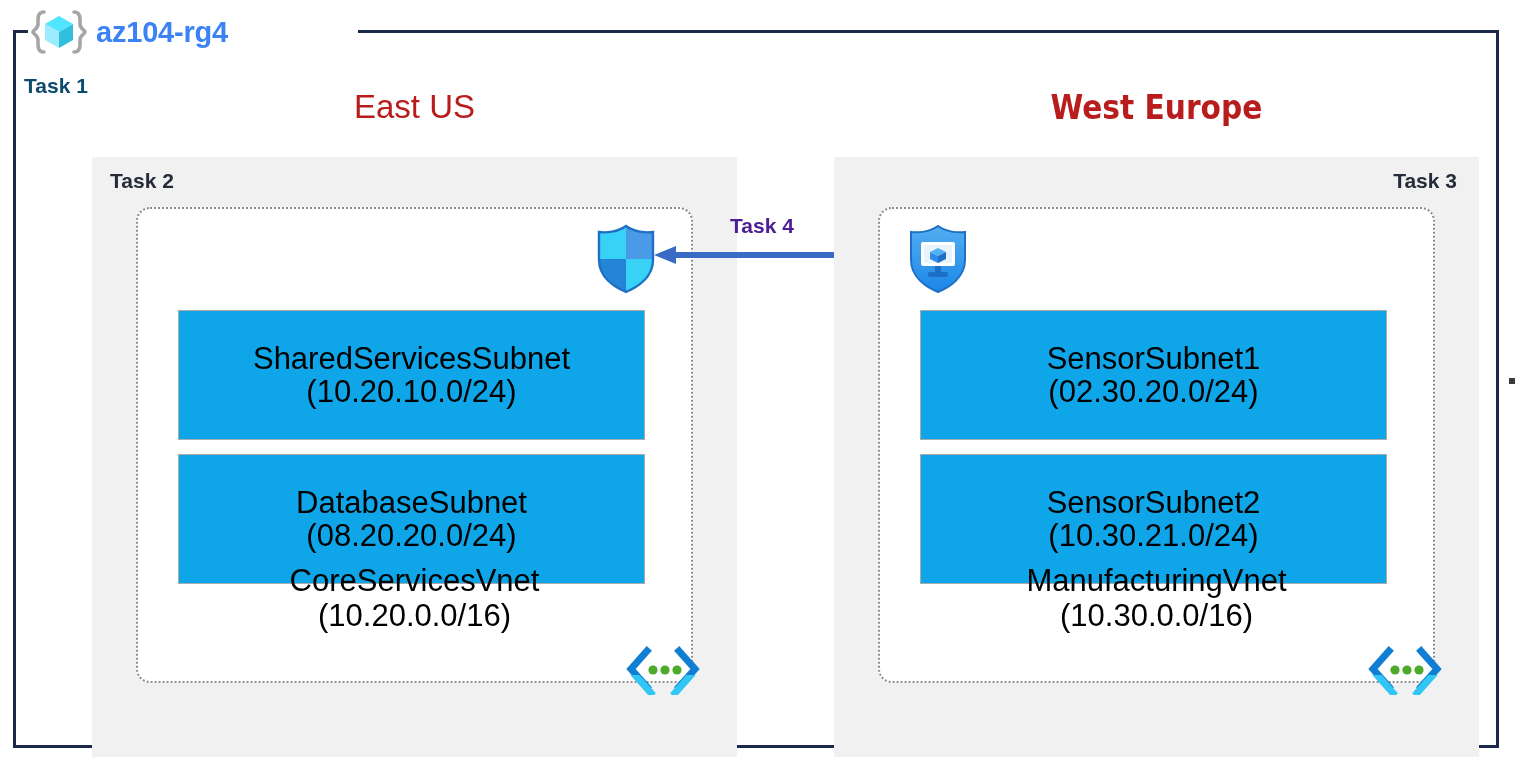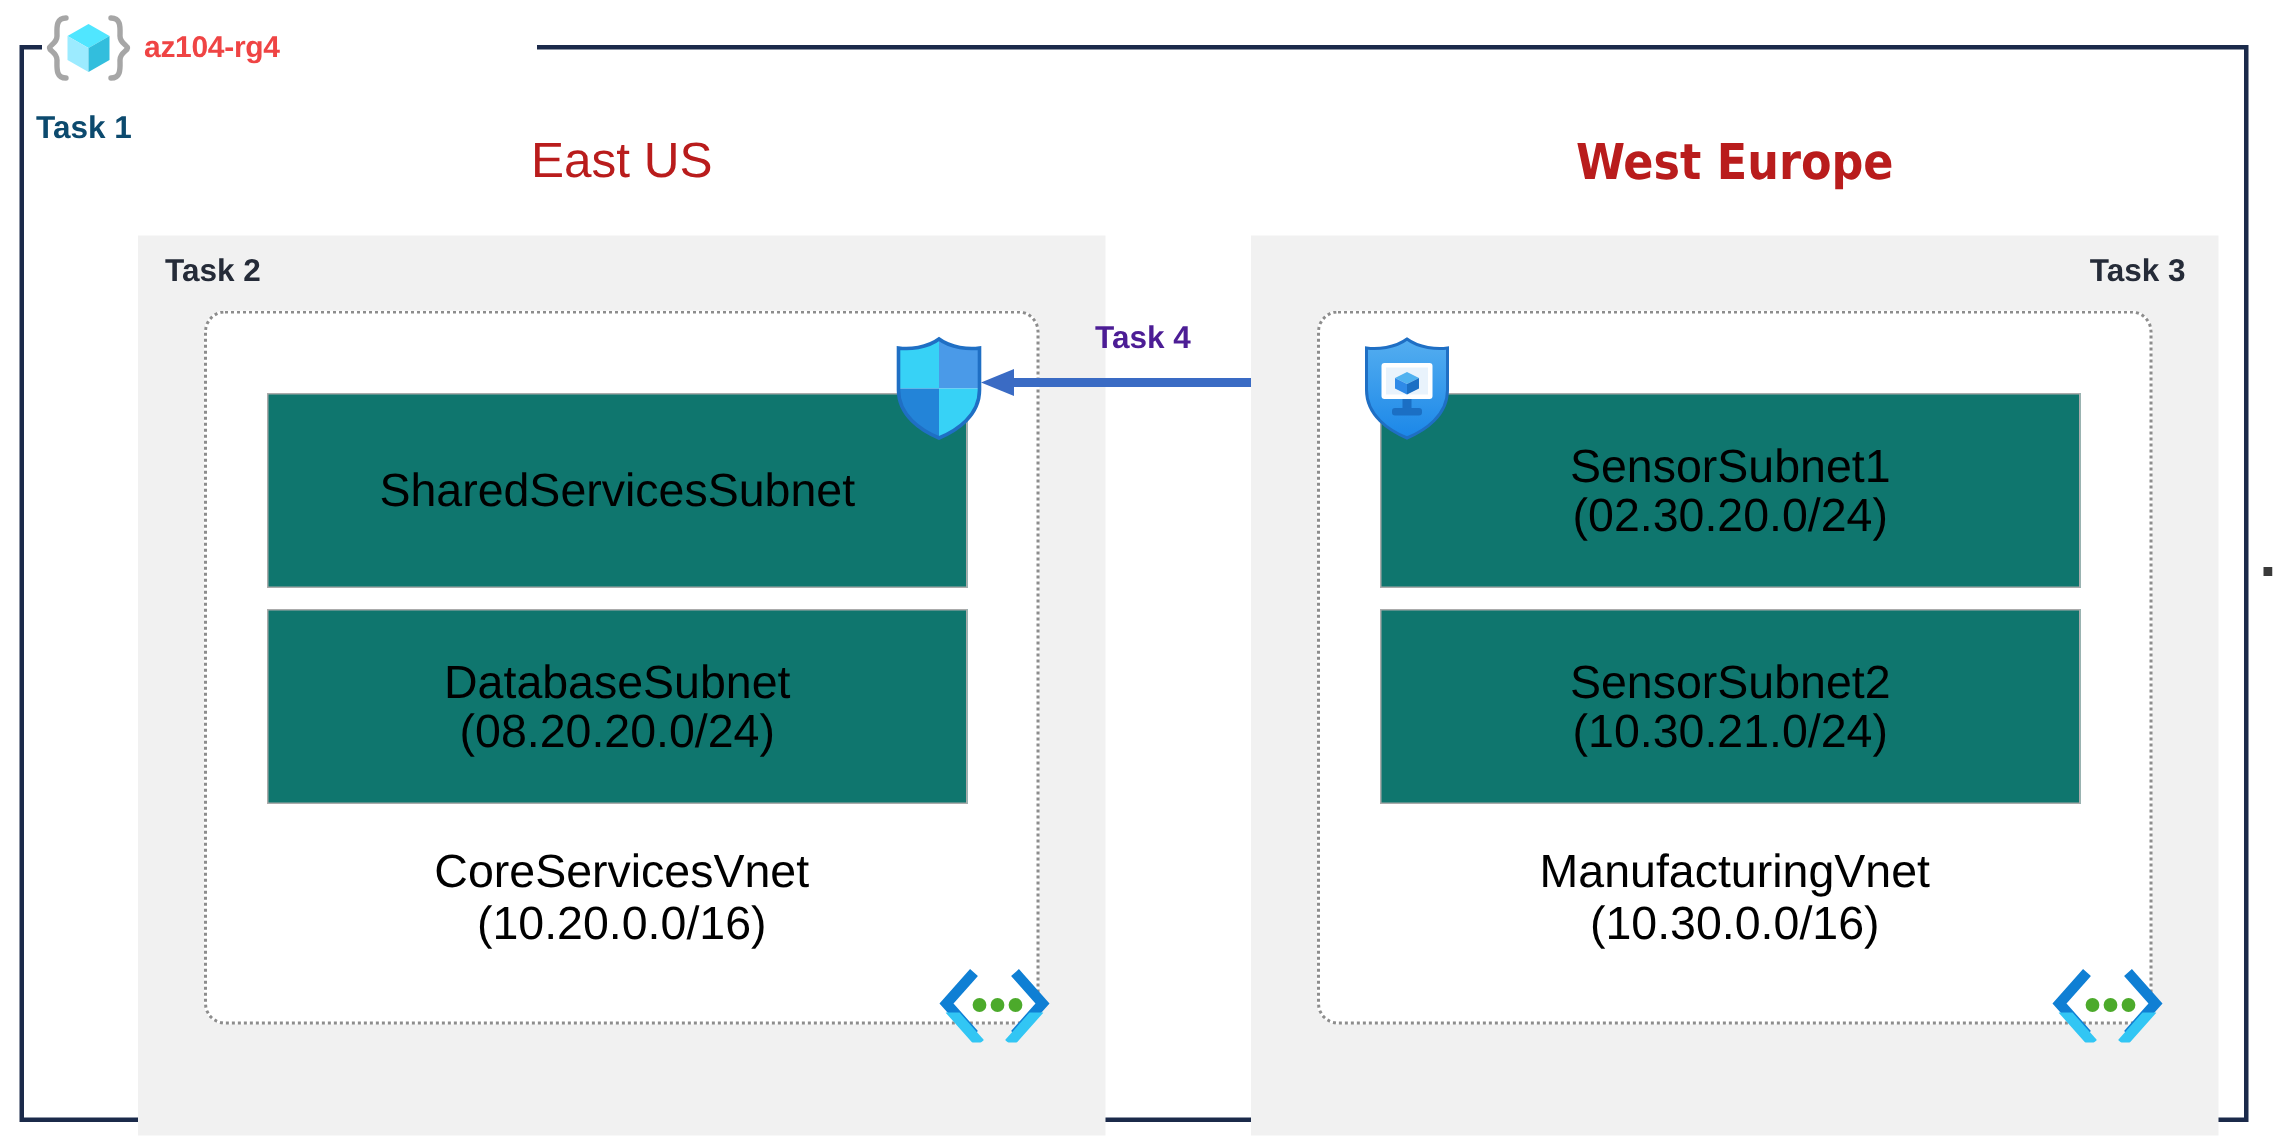--- a/index.html
+++ b/index.html
@@ -19,21 +19,21 @@
   #rg-title-mask{
     position:absolute;left:28px;top:14px;width:330px;height:34px;
     background:#ffffff;
   }
   #rg-header{
     position:absolute;left:30px;top:10px;height:44px;
     display:flex;align-items:center;gap:8px;
   }
   #rg-icon{width:58px;height:44px;position:relative;flex:none;}
   #rg-title{
-    font-size:20px;font-weight:bold;color:#ef4444;white-space:nowrap;
+    font-size:29px;font-weight:bold;color:#3b82f6;white-space:nowrap;
     letter-spacing:-0.2px;
   }
   #task1-label{
     position:absolute;left:24px;top:74px;
     font-size:21px;font-weight:bold;color:#0c4a6e;white-space:nowrap;
   }
 
   
   .region-title{
     position:absolute;font-size:33px;color:#b91c1c;white-space:nowrap;
@@ -72,25 +72,26 @@
     border-radius:14px;
     background:#ffffff;
   }
   #vnet-left{left:44px;width:557px;}
   #vnet-right{left:44px;width:557px;}
 
   
   .subnet{
     position:absolute;left:40px;width:467px;height:130px;
     box-sizing:border-box;
-    background:#0f766e;
+    background:#0ea5e9;
     border:1px solid #ababab;
     display:flex;flex-direction:column;
     align-items:center;justify-content:center;
     color:#000;
+    margin-top:48px;
   }
   .subnet.slot1{top:53px;}
   .subnet.slot2{top:197px;}
   .subnet-name{font-size:31px;line-height:1.08;white-space:nowrap;}
   .subnet-cidr{font-size:31px;line-height:1.08;white-space:nowrap;}
 
   
   .vnet-caption{
     position:absolute;left:0;top:355px;width:100%;
     text-align:center;color:#000;
@@ -150,20 +151,21 @@
 <div id="region-title-left" class="region-title">East US</div>
 
 <div id="region-panel-left" class="region-panel">
 
   <div class="task-badge left-align">Task 2</div>
 
   <div id="vnet-left" class="vnet">
 
     <div class="subnet slot1">
       <div class="subnet-name">SharedServicesSubnet</div>
+      <div class="subnet-cidr">(10.20.10.0/24)</div>
     </div>
 
     <div class="subnet slot2">
       <div class="subnet-name">DatabaseSubnet</div>
       <div class="subnet-cidr">(08.20.20.0/24)</div>
     </div>
 
     <div class="vnet-caption">
       <div class="vnet-name">CoreServicesVnet</div>
       <div class="vnet-cidr">(10.20.0.0/16)</div>

